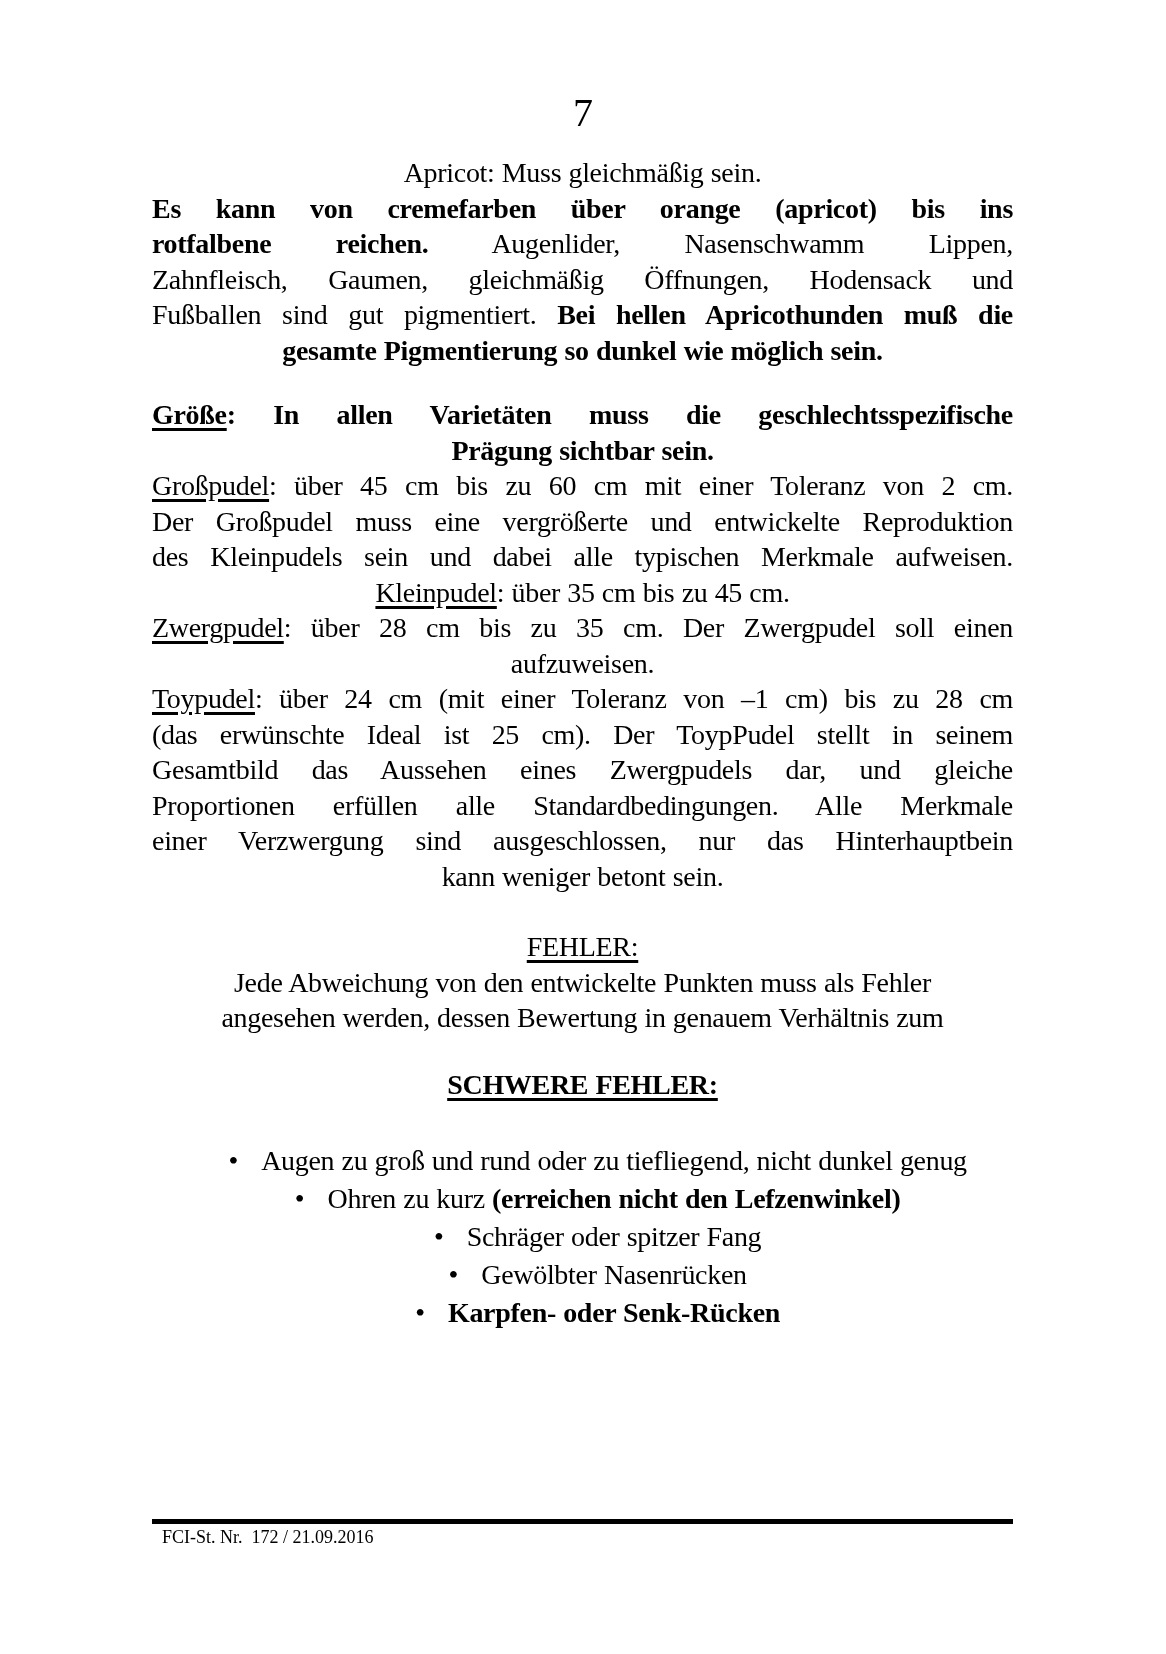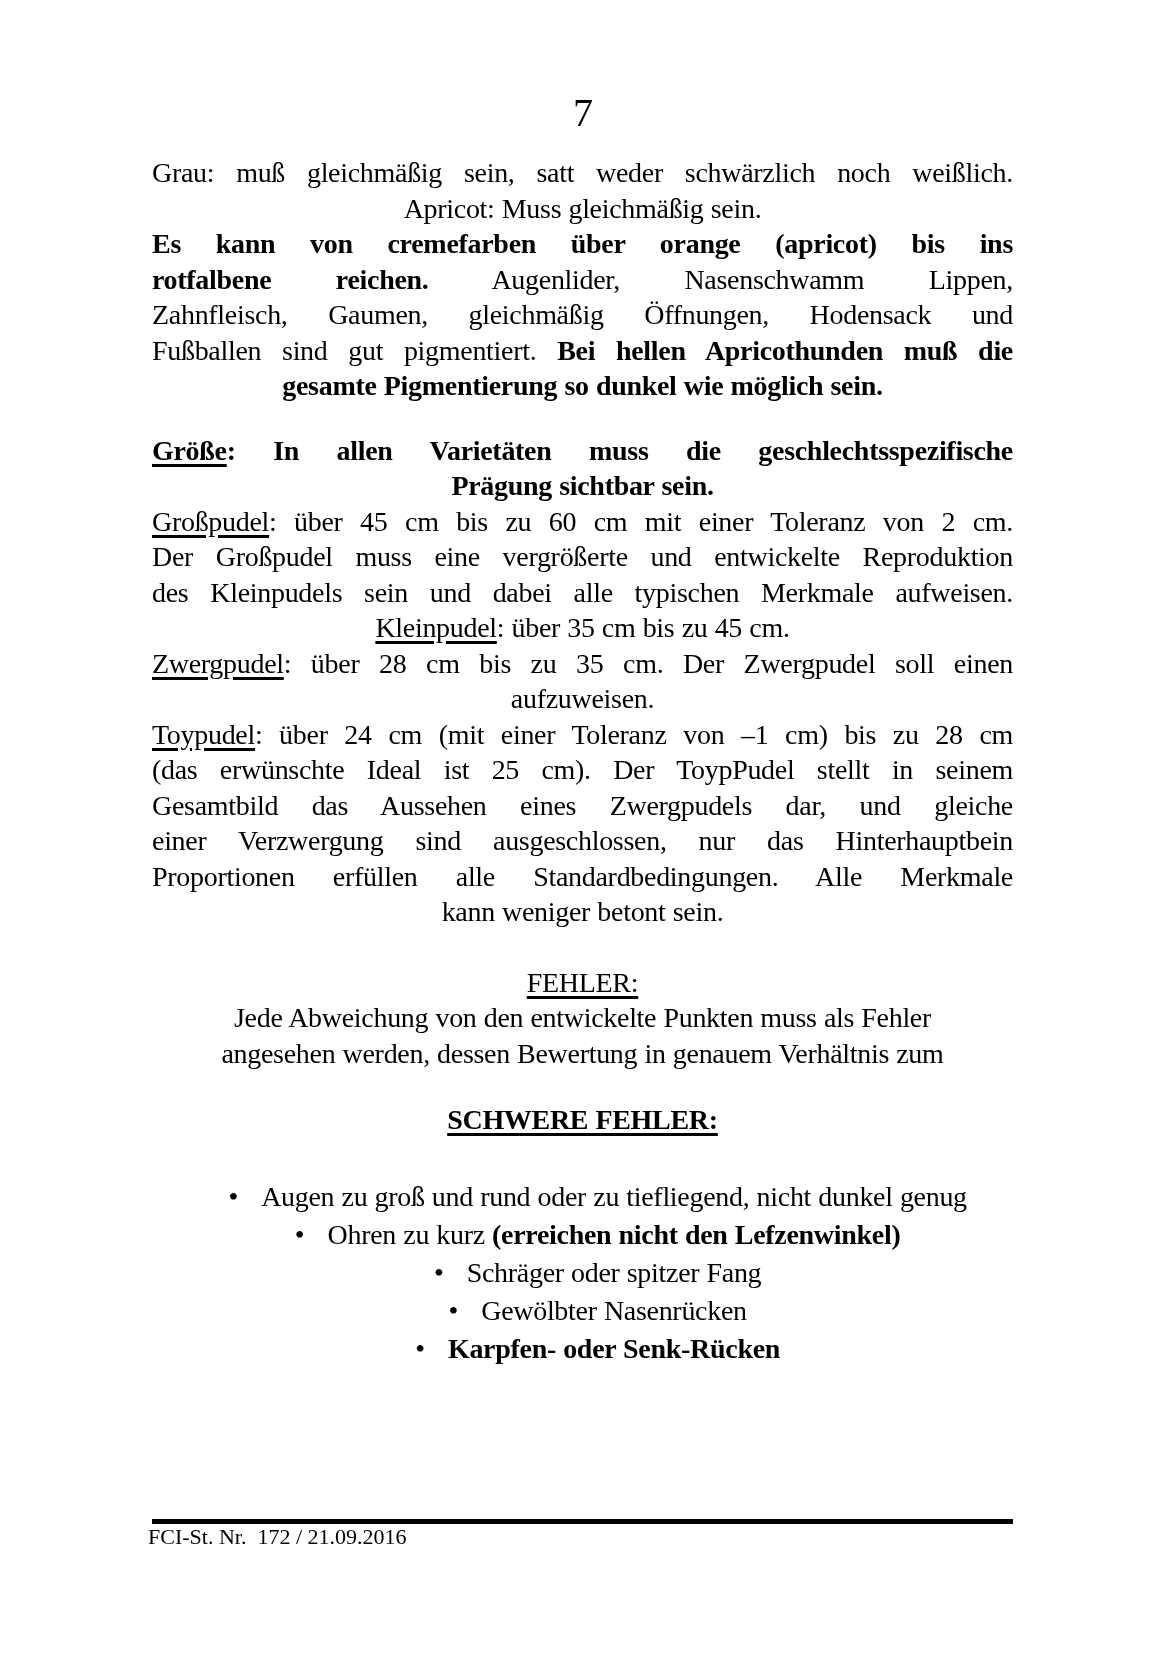--- a/index.html
+++ b/index.html
@@ -54,55 +54,54 @@
   .footer-rule {
     position: absolute;
     left: 152px;
     top: 1519px;
     width: 861px;
     height: 5px;
     background: #000000;
   }
   .footer-text {
     position: absolute;
-    left: 148px;
+    left: 162px;
     top: 1522px;
-    font-size: 22px;
+    font-size: 18px;
     line-height: 30px;
     white-space: pre;
   }
 </style>
 </head>
 <body>
 
 <div class="sheet">
   <div class="page-number">7</div>
 
   <div class="doc-body" id="doc-body">
-      <div class="line j"><span>Grau: muß gleichmäßig sein, satt weder schwärzlich noch weißlich.</span></div>
       <div class="line"><span>Apricot: Muss gleichmäßig sein.</span></div>
       <div class="line j"><span class="b">Es kann von cremefarben über orange (apricot) bis ins</span></div>
       <div class="line j"><span class="b">rotfalbene reichen.</span><span> Augenlider, Nasenschwamm Lippen,</span></div>
       <div class="line j"><span>Zahnfleisch, Gaumen, gleichmäßig Öffnungen, Hodensack und</span></div>
       <div class="line j"><span>Fußballen sind gut pigmentiert. </span><span class="b">Bei hellen Apricothunden muß die</span></div>
       <div class="line"><span class="b">gesamte Pigmentierung so dunkel wie möglich sein.</span></div>
       <div class="gap" style="height: 29px;"></div>
       <div class="line j"><span class="b u">Größe</span><span class="b">: In allen Varietäten muss die geschlechtsspezifische</span></div>
       <div class="line"><span class="b">Prägung sichtbar sein.</span></div>
       <div class="line j"><span class="u">Großpudel</span><span>: über 45 cm bis zu 60 cm mit einer Toleranz von 2 cm.</span></div>
       <div class="line j"><span>Der Großpudel muss eine vergrößerte und entwickelte Reproduktion</span></div>
       <div class="line j"><span>des Kleinpudels sein und dabei alle typischen Merkmale aufweisen.</span></div>
       <div class="line"><span class="u">Kleinpudel</span><span>: über 35 cm bis zu 45 cm.</span></div>
       <div class="line j"><span class="u">Zwergpudel</span><span>: über 28 cm bis zu 35 cm. Der Zwergpudel soll einen</span></div>
       <div class="line"><span>aufzuweisen.</span></div>
       <div class="line j"><span class="u">Toypudel</span><span>: über 24 cm (mit einer Toleranz von –1 cm) bis zu 28 cm</span></div>
       <div class="line j"><span>(das erwünschte Ideal ist 25 cm). Der ToypPudel stellt in seinem</span></div>
       <div class="line j"><span>Gesamtbild das Aussehen eines Zwergpudels dar, und gleiche</span></div>
+      <div class="line j"><span>Proportionen erfüllen alle Standardbedingungen. Alle Merkmale</span></div>
       <div class="line j"><span>einer Verzwergung sind ausgeschlossen, nur das Hinterhauptbein</span></div>
-      <div class="line j"><span>Proportionen erfüllen alle Standardbedingungen. Alle Merkmale</span></div>
       <div class="line"><span>kann weniger betont sein.</span></div>
       <div class="gap" style="height: 35px;"></div>
       <div class="line"><span class="u">FEHLER:</span></div>
       <div class="line"><span>Jede Abweichung von den entwickelte Punkten muss als Fehler</span></div>
       <div class="line"><span>angesehen werden, dessen Bewertung in genauem Verhältnis zum</span></div>
       <div class="gap" style="height: 31px;"></div>
       <div class="line"><span class="b u">SCHWERE FEHLER:</span></div>
       <div class="gap" style="height: 40px;"></div>
       <div class="line bullet"><span class="dot">•</span><span class="runs"><span>Augen zu groß und rund oder zu tiefliegend, nicht dunkel genug</span></span></div>
       <div class="line bullet"><span class="dot">•</span><span class="runs"><span>Ohren zu kurz </span><span class="b">(erreichen nicht den Lefzenwinkel)</span></span></div>

